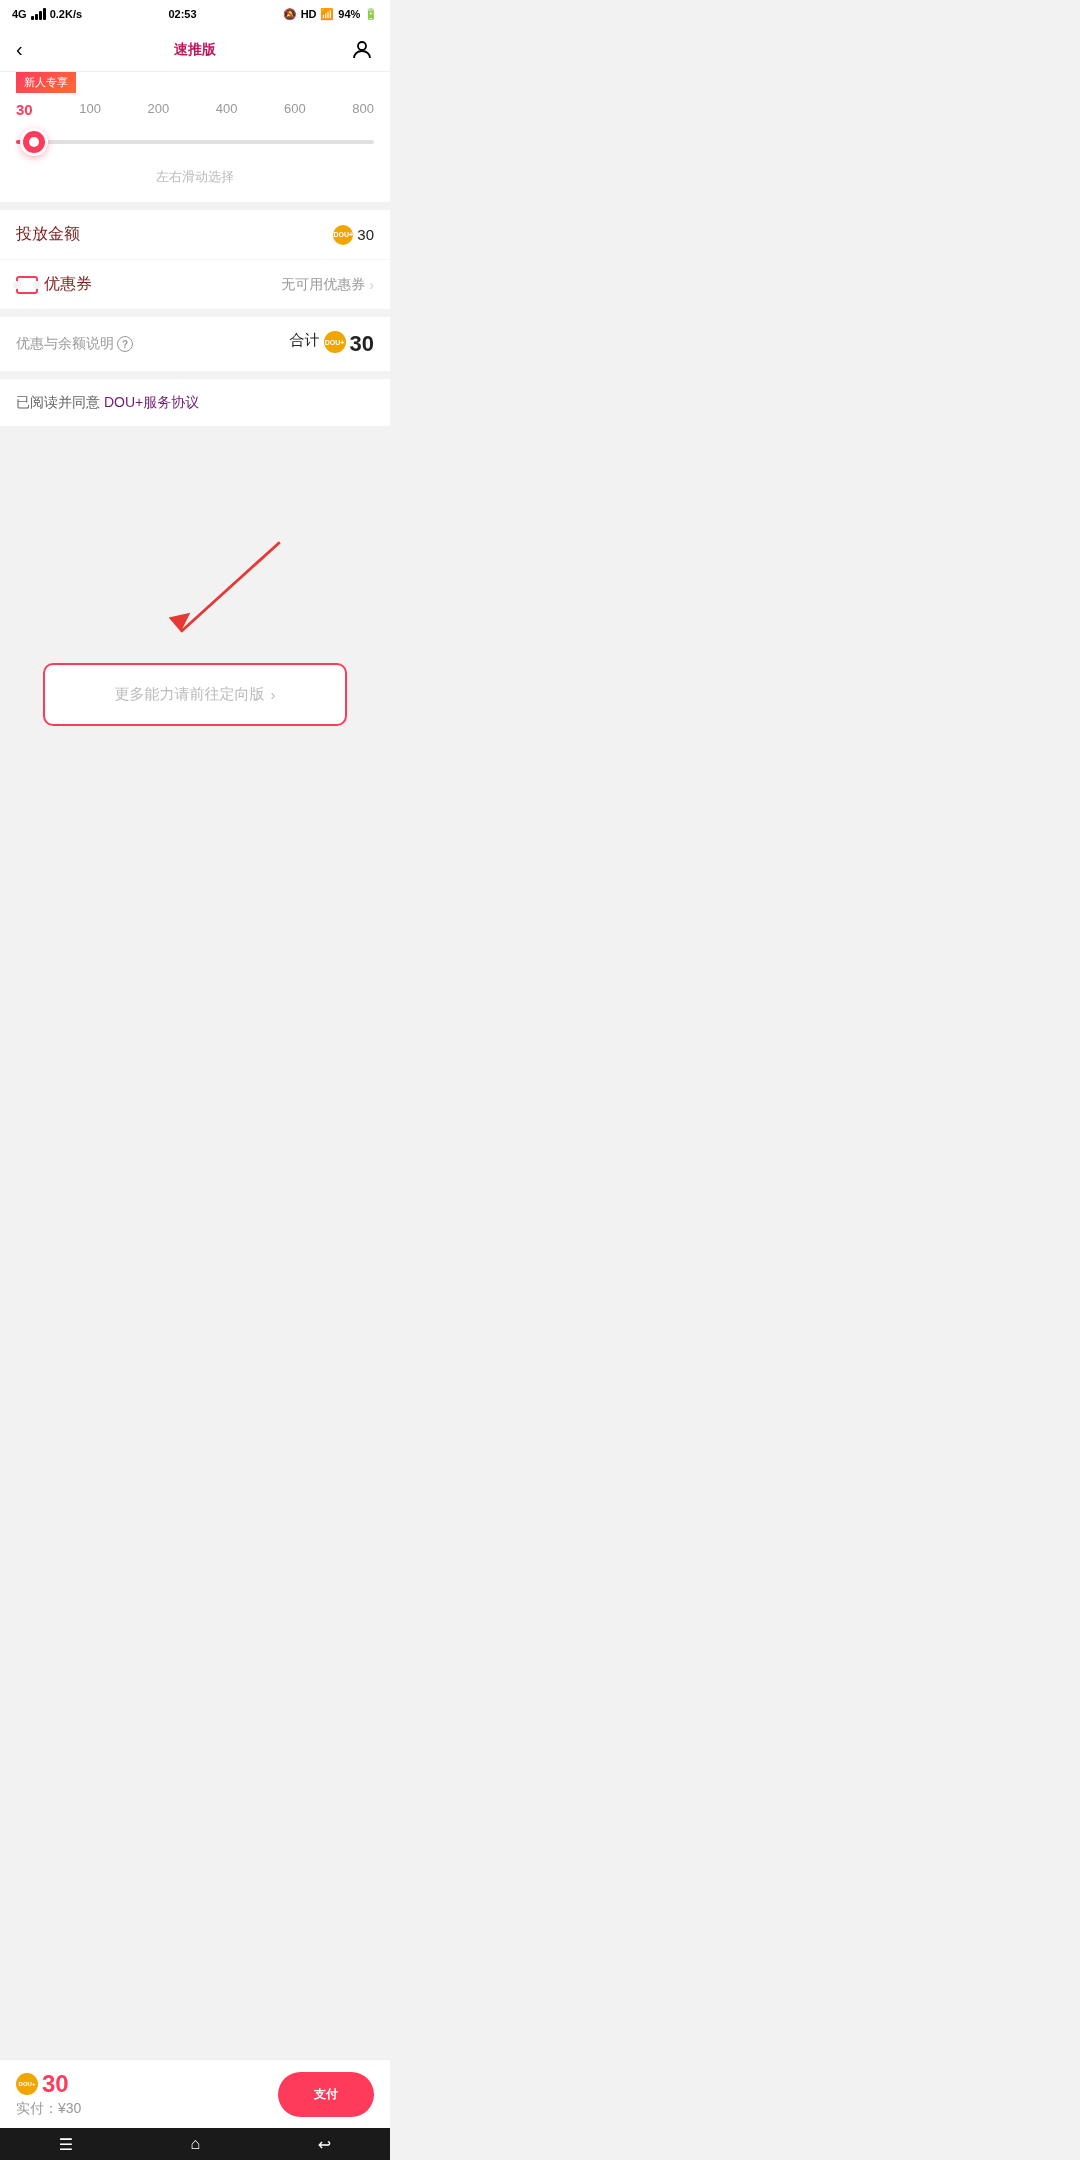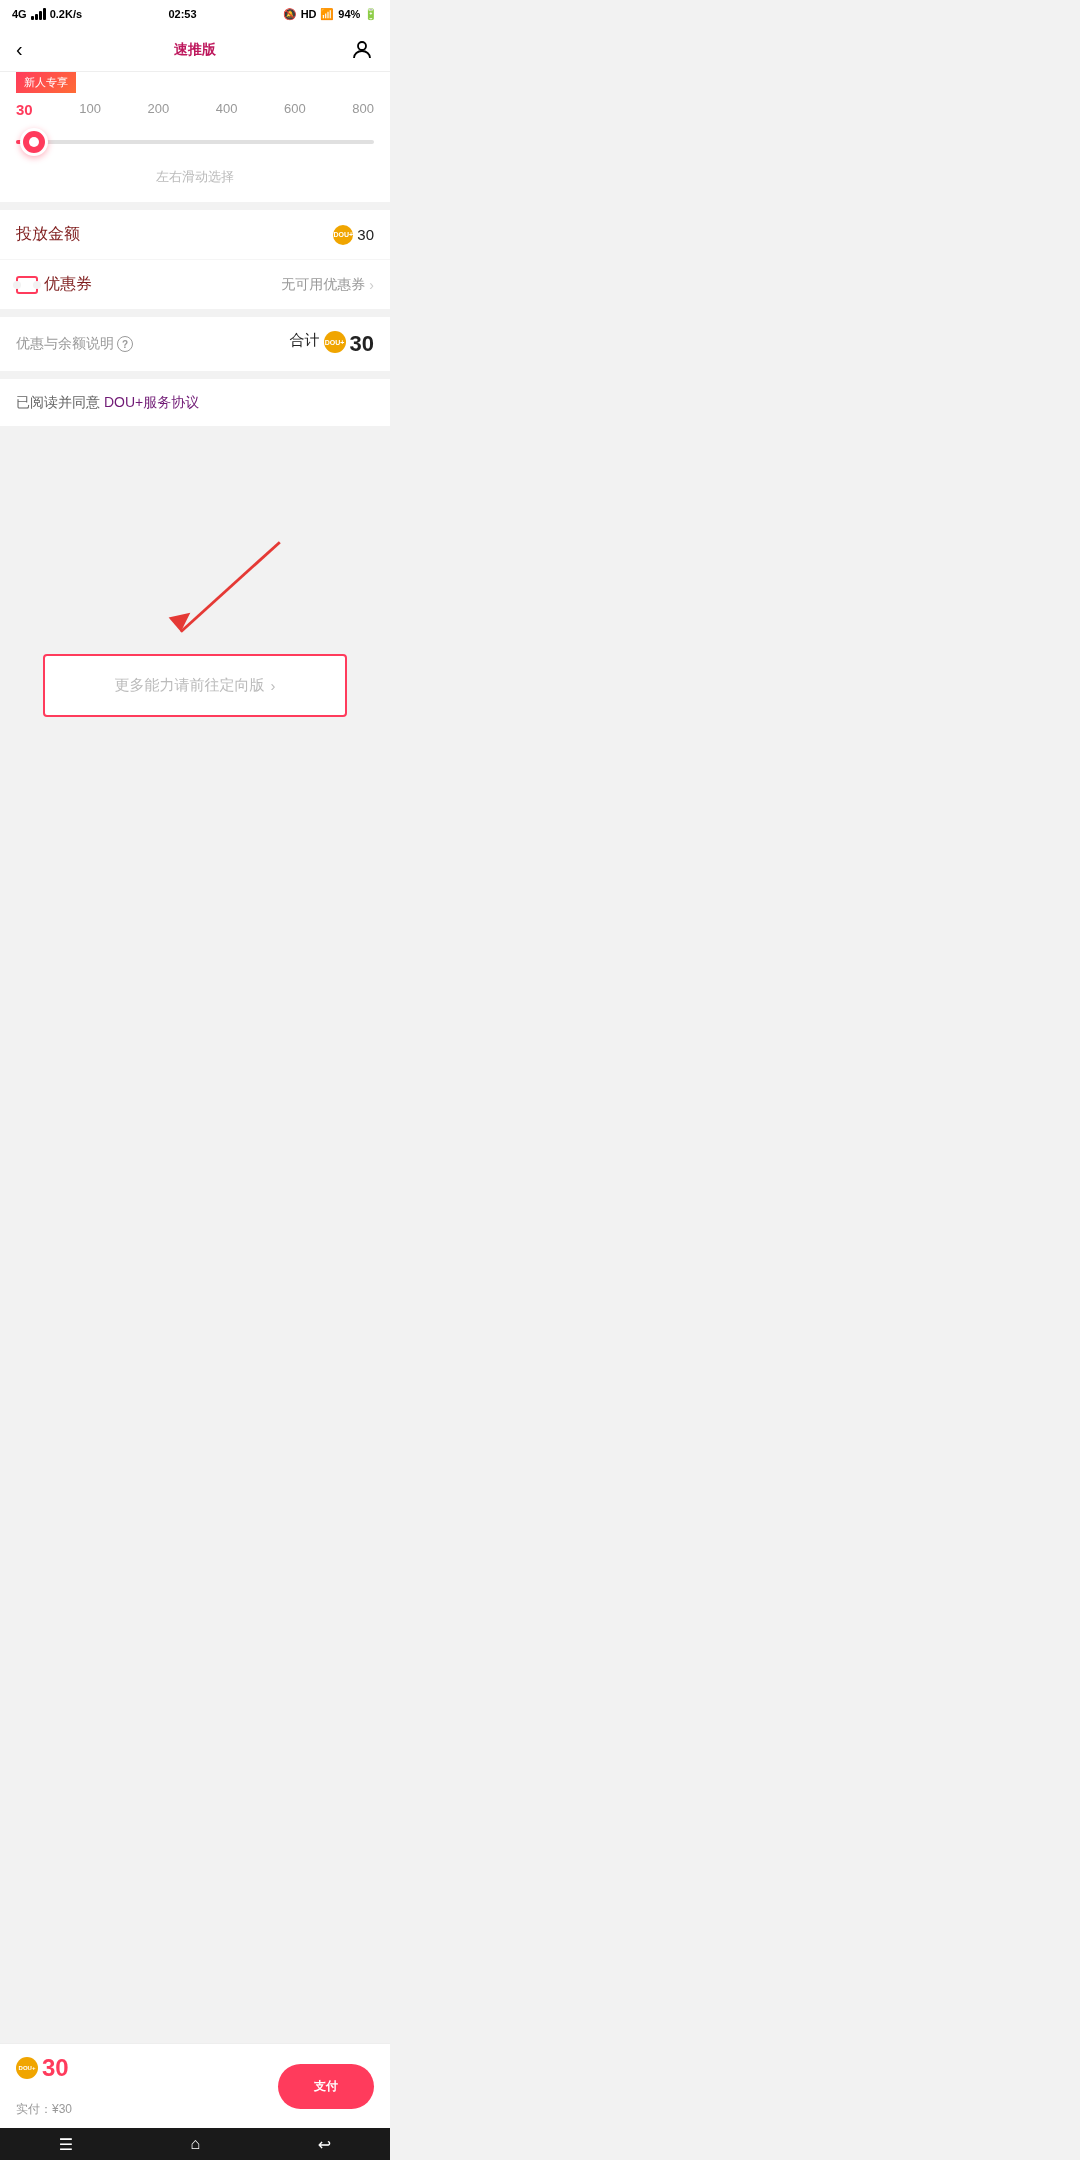--- a/index.html
+++ b/index.html
@@ -305,28 +305,28 @@
       display: flex;
       flex-direction: column;
       align-items: center;
     }
 
     
     .more-features-btn {
       width: 85%;
       border: 2px solid #ff3b5c;
       background: #fff;
-      border-radius: 4px;
+      border-radius: 10px;
       padding: 20px 16px;
       display: flex;
       align-items: center;
       justify-content: center;
       gap: 6px;
       cursor: pointer;
-      margin: 0 auto;
+      margin: 9px auto;
     }
     .more-features-text {
       font-size: 15px;
       color: #bbb;
     }
     .more-features-arrow {
       color: #bbb;
       font-size: 15px;
     }
 
@@ -371,23 +371,22 @@
       font-size: 8px;
       color: #fff;
       font-weight: 700;
     }
     .bottom-amount {
       font-size: 24px;
       font-weight: 700;
       color: #ff3b5c;
     }
     .bottom-actual {
-      font-size: 12px;
+      font-size: 14px;
       color: #999;
-      margin-top: 17px;
     }
 
     .pay-btn {
       background: #ff3b5c;
       color: #fff;
       border: none;
       border-radius: 24px;
       padding: 14px 36px;
       font-size: 12px;
       font-weight: 600;

